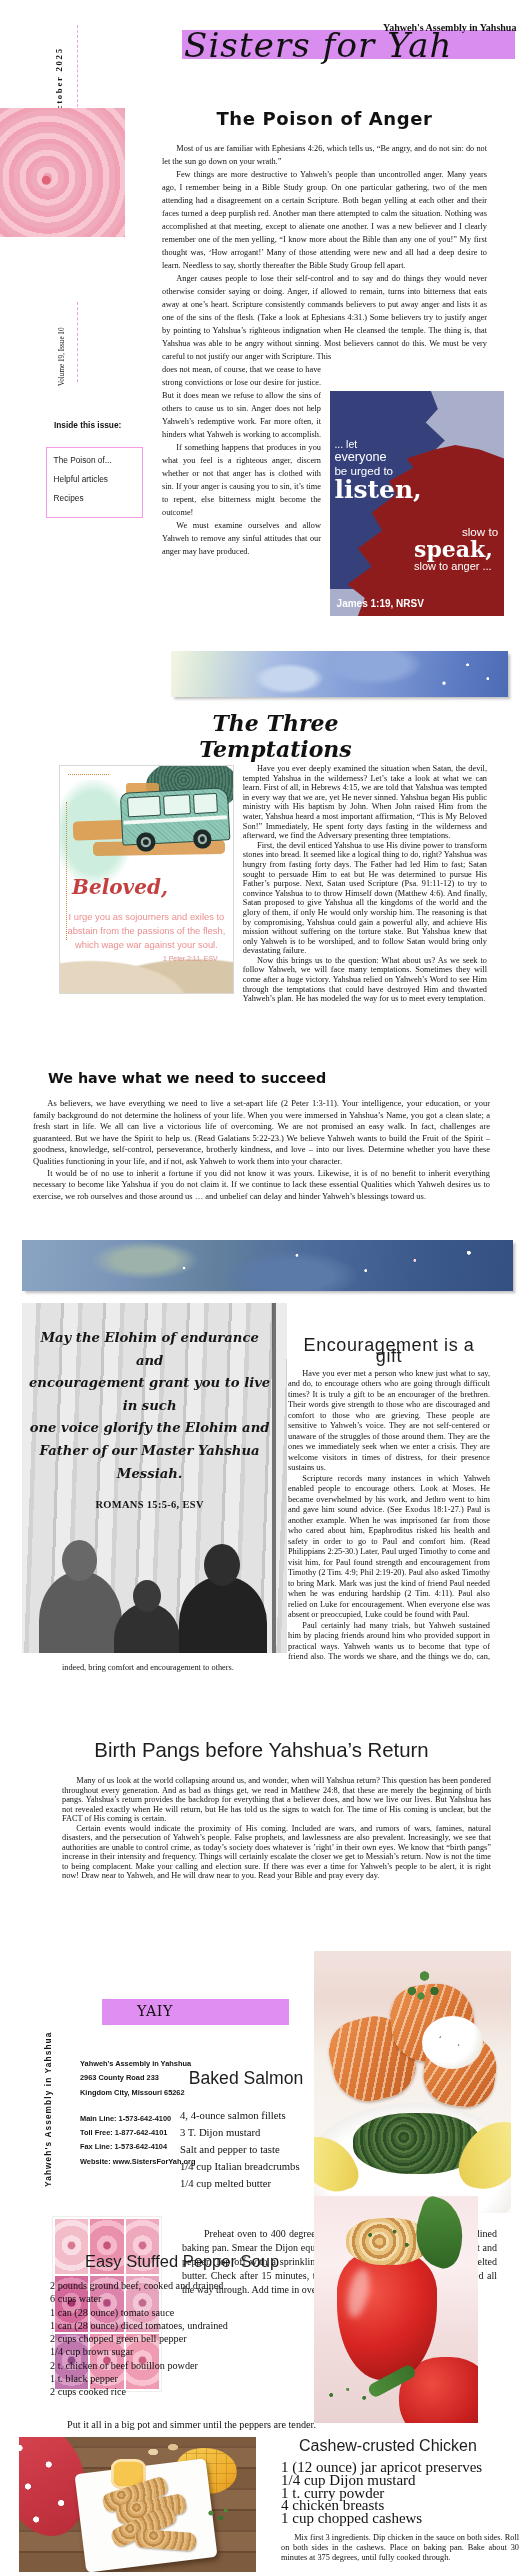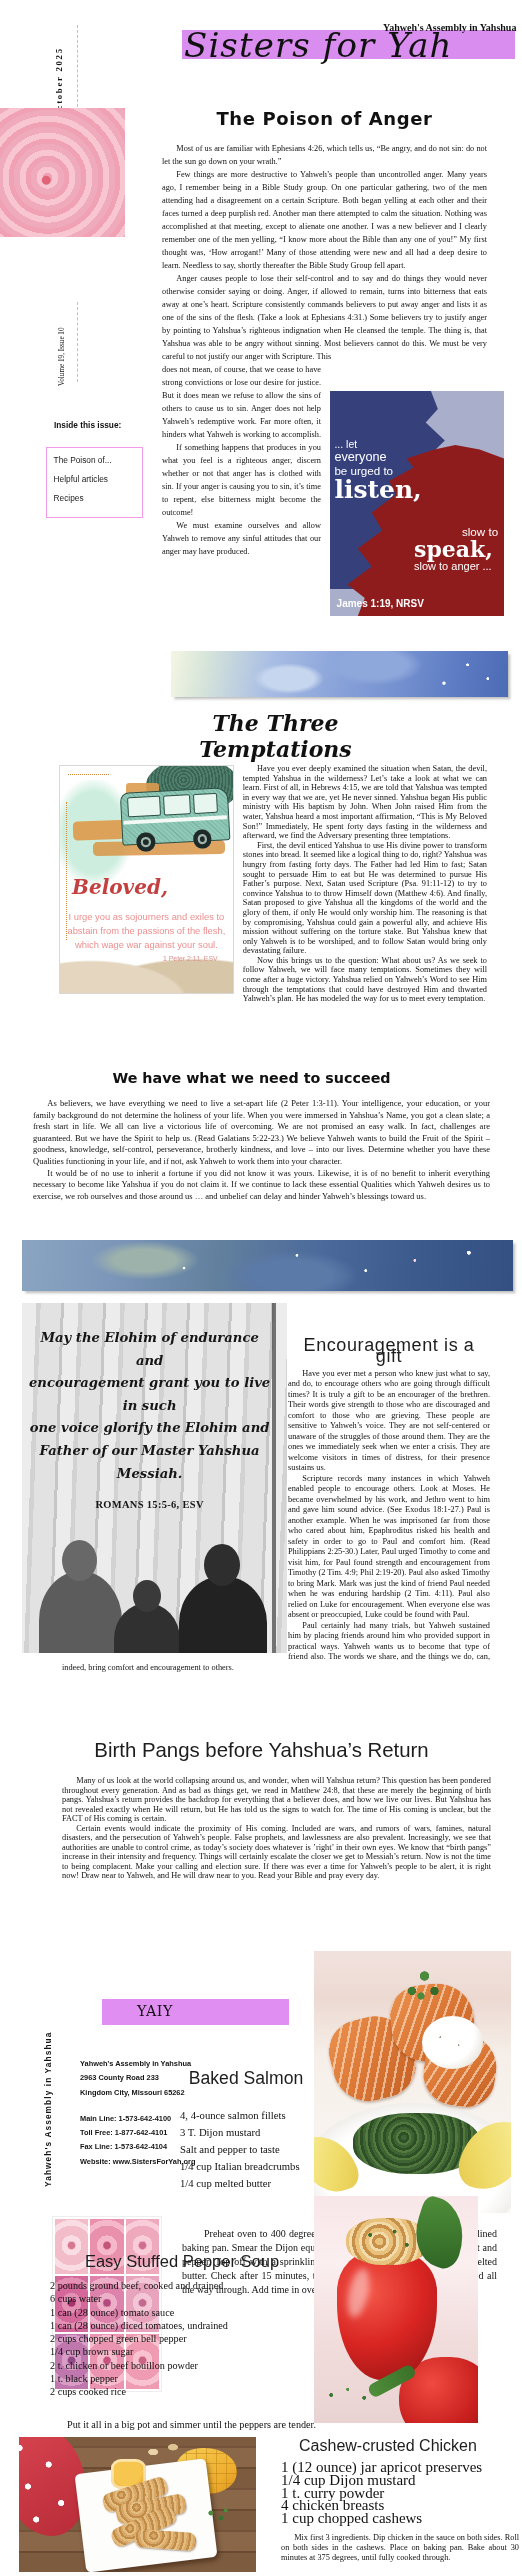--- a/index.html
+++ b/index.html
@@ -27,21 +27,21 @@
       repeating-radial-gradient(circle at 38% 54%,#f0a2b4 0 5px,#f7c6d1 5px 11px,#efaabb 11px 17px),
       radial-gradient(ellipse 58px 51px at 42% 50%,#f7c3cf 0%,#fad7df 60%,transparent 78%),
       radial-gradient(ellipse 83px 77px at 46% 52%,#fde9ee 0%,transparent 85%);
     background-color:#fff;filter:blur(0.2px);}
 
   
   .h-poison{left:162px;top:108px;width:325px;text-align:center;
             font-family:"DejaVu Sans",sans-serif;font-weight:800;font-size:18px;letter-spacing:0.6px;}
   .h-tempt{left:160px;top:710px;width:231px;text-align:center;
            font-family:"DejaVu Serif",serif;font-style:italic;font-weight:bold;font-size:22px;}
-  .h-succeed{left:23px;top:1070px;width:457px;text-align:center;
+  .h-succeed{left:48px;top:1070px;width:457px;text-align:left;
              font-family:"DejaVu Sans",sans-serif;font-weight:bold;font-size:14.3px;}
   .thin-h{font-family:"Liberation Sans",sans-serif;font-weight:400;color:#1d1d1d;}
   .h-birth{left:33px;top:1739px;width:457px;text-align:center;font-size:20.4px;}
   .h-enc{font-size:18px;letter-spacing:0.6px;text-align:center;margin:37px 0 7.7px 0;}
 
   
   .art{text-align:justify;}
   .art p{margin:0;}
   .ind{text-indent:14.3px;}
   .art1{left:162px;top:142px;width:325px;font-size:8.3px;line-height:13px;}

